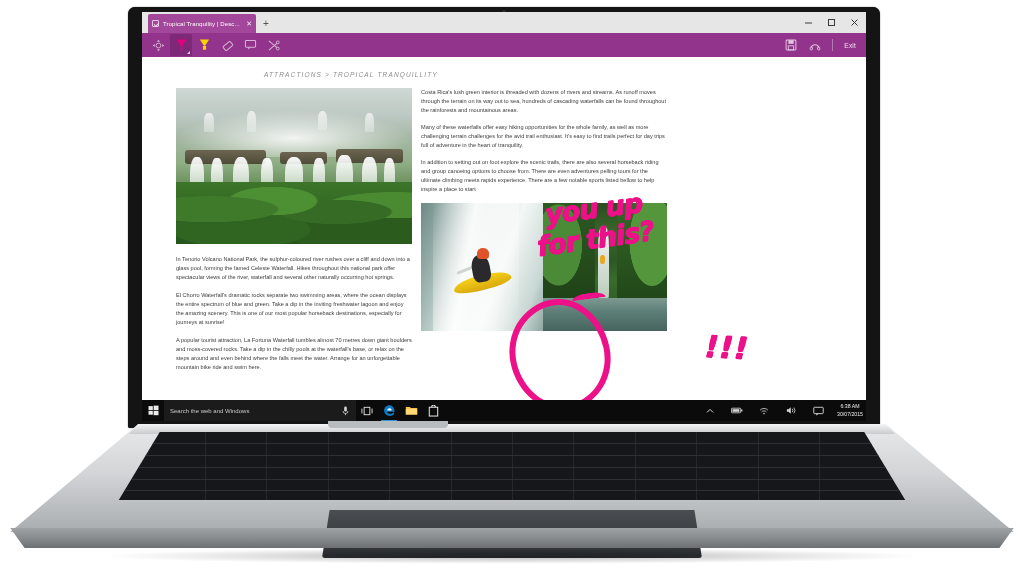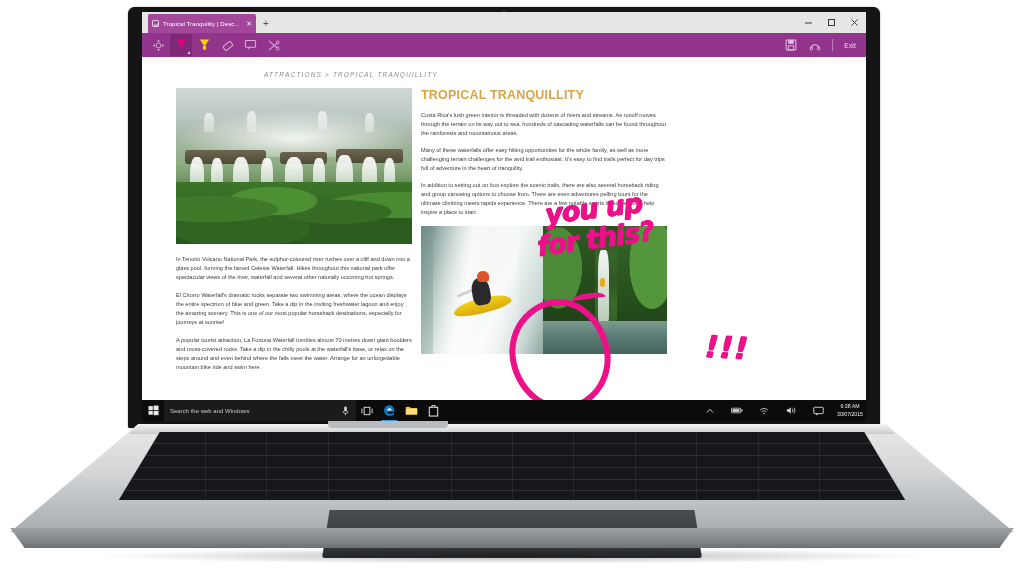--- a/index.html
+++ b/index.html
@@ -422,21 +422,20 @@
             </div>
 
             <div class="left-text">
               <p class="body-p">In Tenorio Volcano National Park, the sulphur-coloured river rushes over a cliff and down into a glass pool, forming the famed Celeste Waterfall. Hikes throughout this national park offer spectacular views of the river, waterfall and several other naturally occurring hot springs.</p>
               <p class="body-p">El Chorro Waterfall's dramatic rocks separate two swimming areas, where the ocean displays the entire spectrum of blue and green. Take a dip in the inviting freshwater lagoon and enjoy the amazing scenery. This is one of our most popular horseback destinations, especially for journeys at sunrise!</p>
               <p class="body-p">A popular tourist attraction, La Fortuna Waterfall tumbles almost 70 metres down giant boulders and moss-covered rocks. Take a dip in the chilly pools at the waterfall's base, or relax on the steps around and even behind where the falls meet the water. Arrange for an unforgettable mountain bike ride and swim here.</p>
             </div>
           </div>
 
           <div class="col-right">
-            <h1 class="page-title">TROPICAL TRANQUILLITY</h1>
             <p class="body-p">Costa Rica's lush green interior is threaded with dozens of rivers and streams. As runoff moves through the terrain on its way out to sea, hundreds of cascading waterfalls can be found throughout the rainforests and mountainous areas.</p>
             <p class="body-p">Many of these waterfalls offer easy hiking opportunities for the whole family, as well as more challenging terrain challenges for the avid trail enthusiast. It's easy to find trails perfect for day trips full of adventure in the heart of tranquility.</p>
             <p class="body-p">In addition to setting out on foot explore the scenic trails, there are also several horseback riding and group canoeing options to choose from. There are even adventures pelling tours for the ultimate climbing meets rapids experience. There are a few notable sports listed bellow to help inspire a place to start</p>
 
             <div class="photo-row">
               <div class="photo-a">
                 <div class="kayak-bg"></div>
                 <div class="kayak-spray"></div>
                 <div class="paddle"></div>
                 <div class="kayak-boat"></div>

